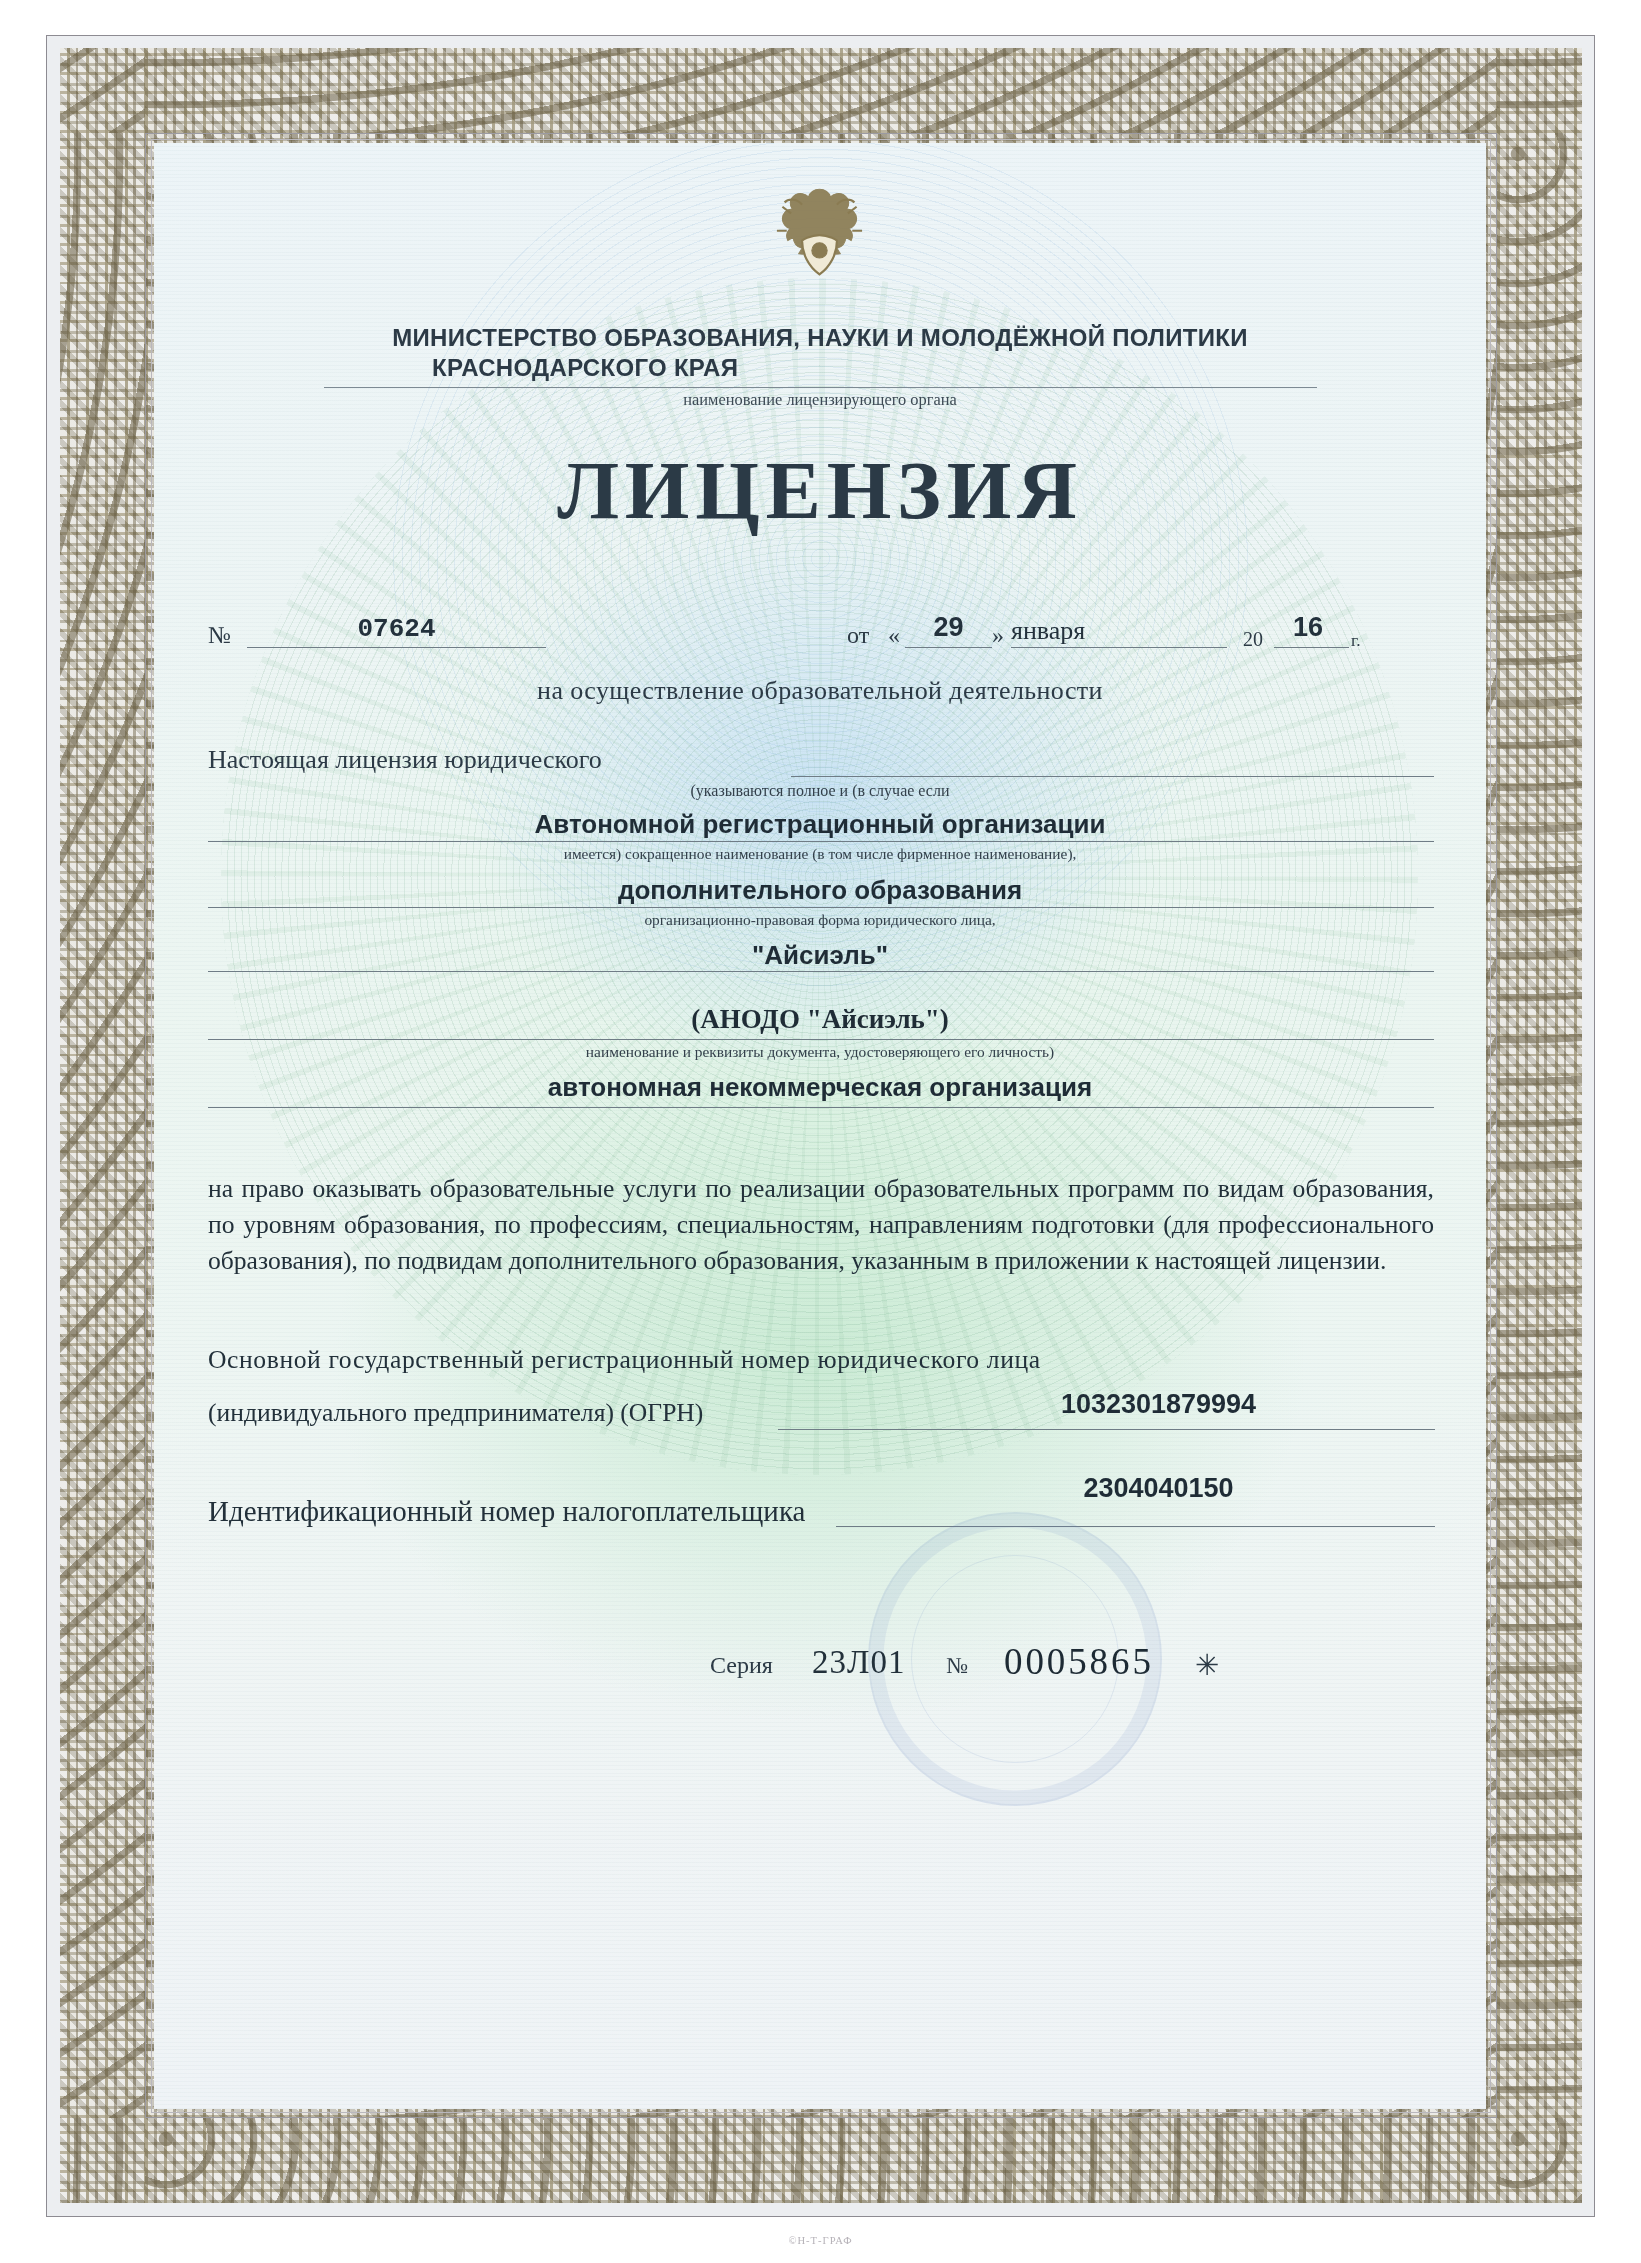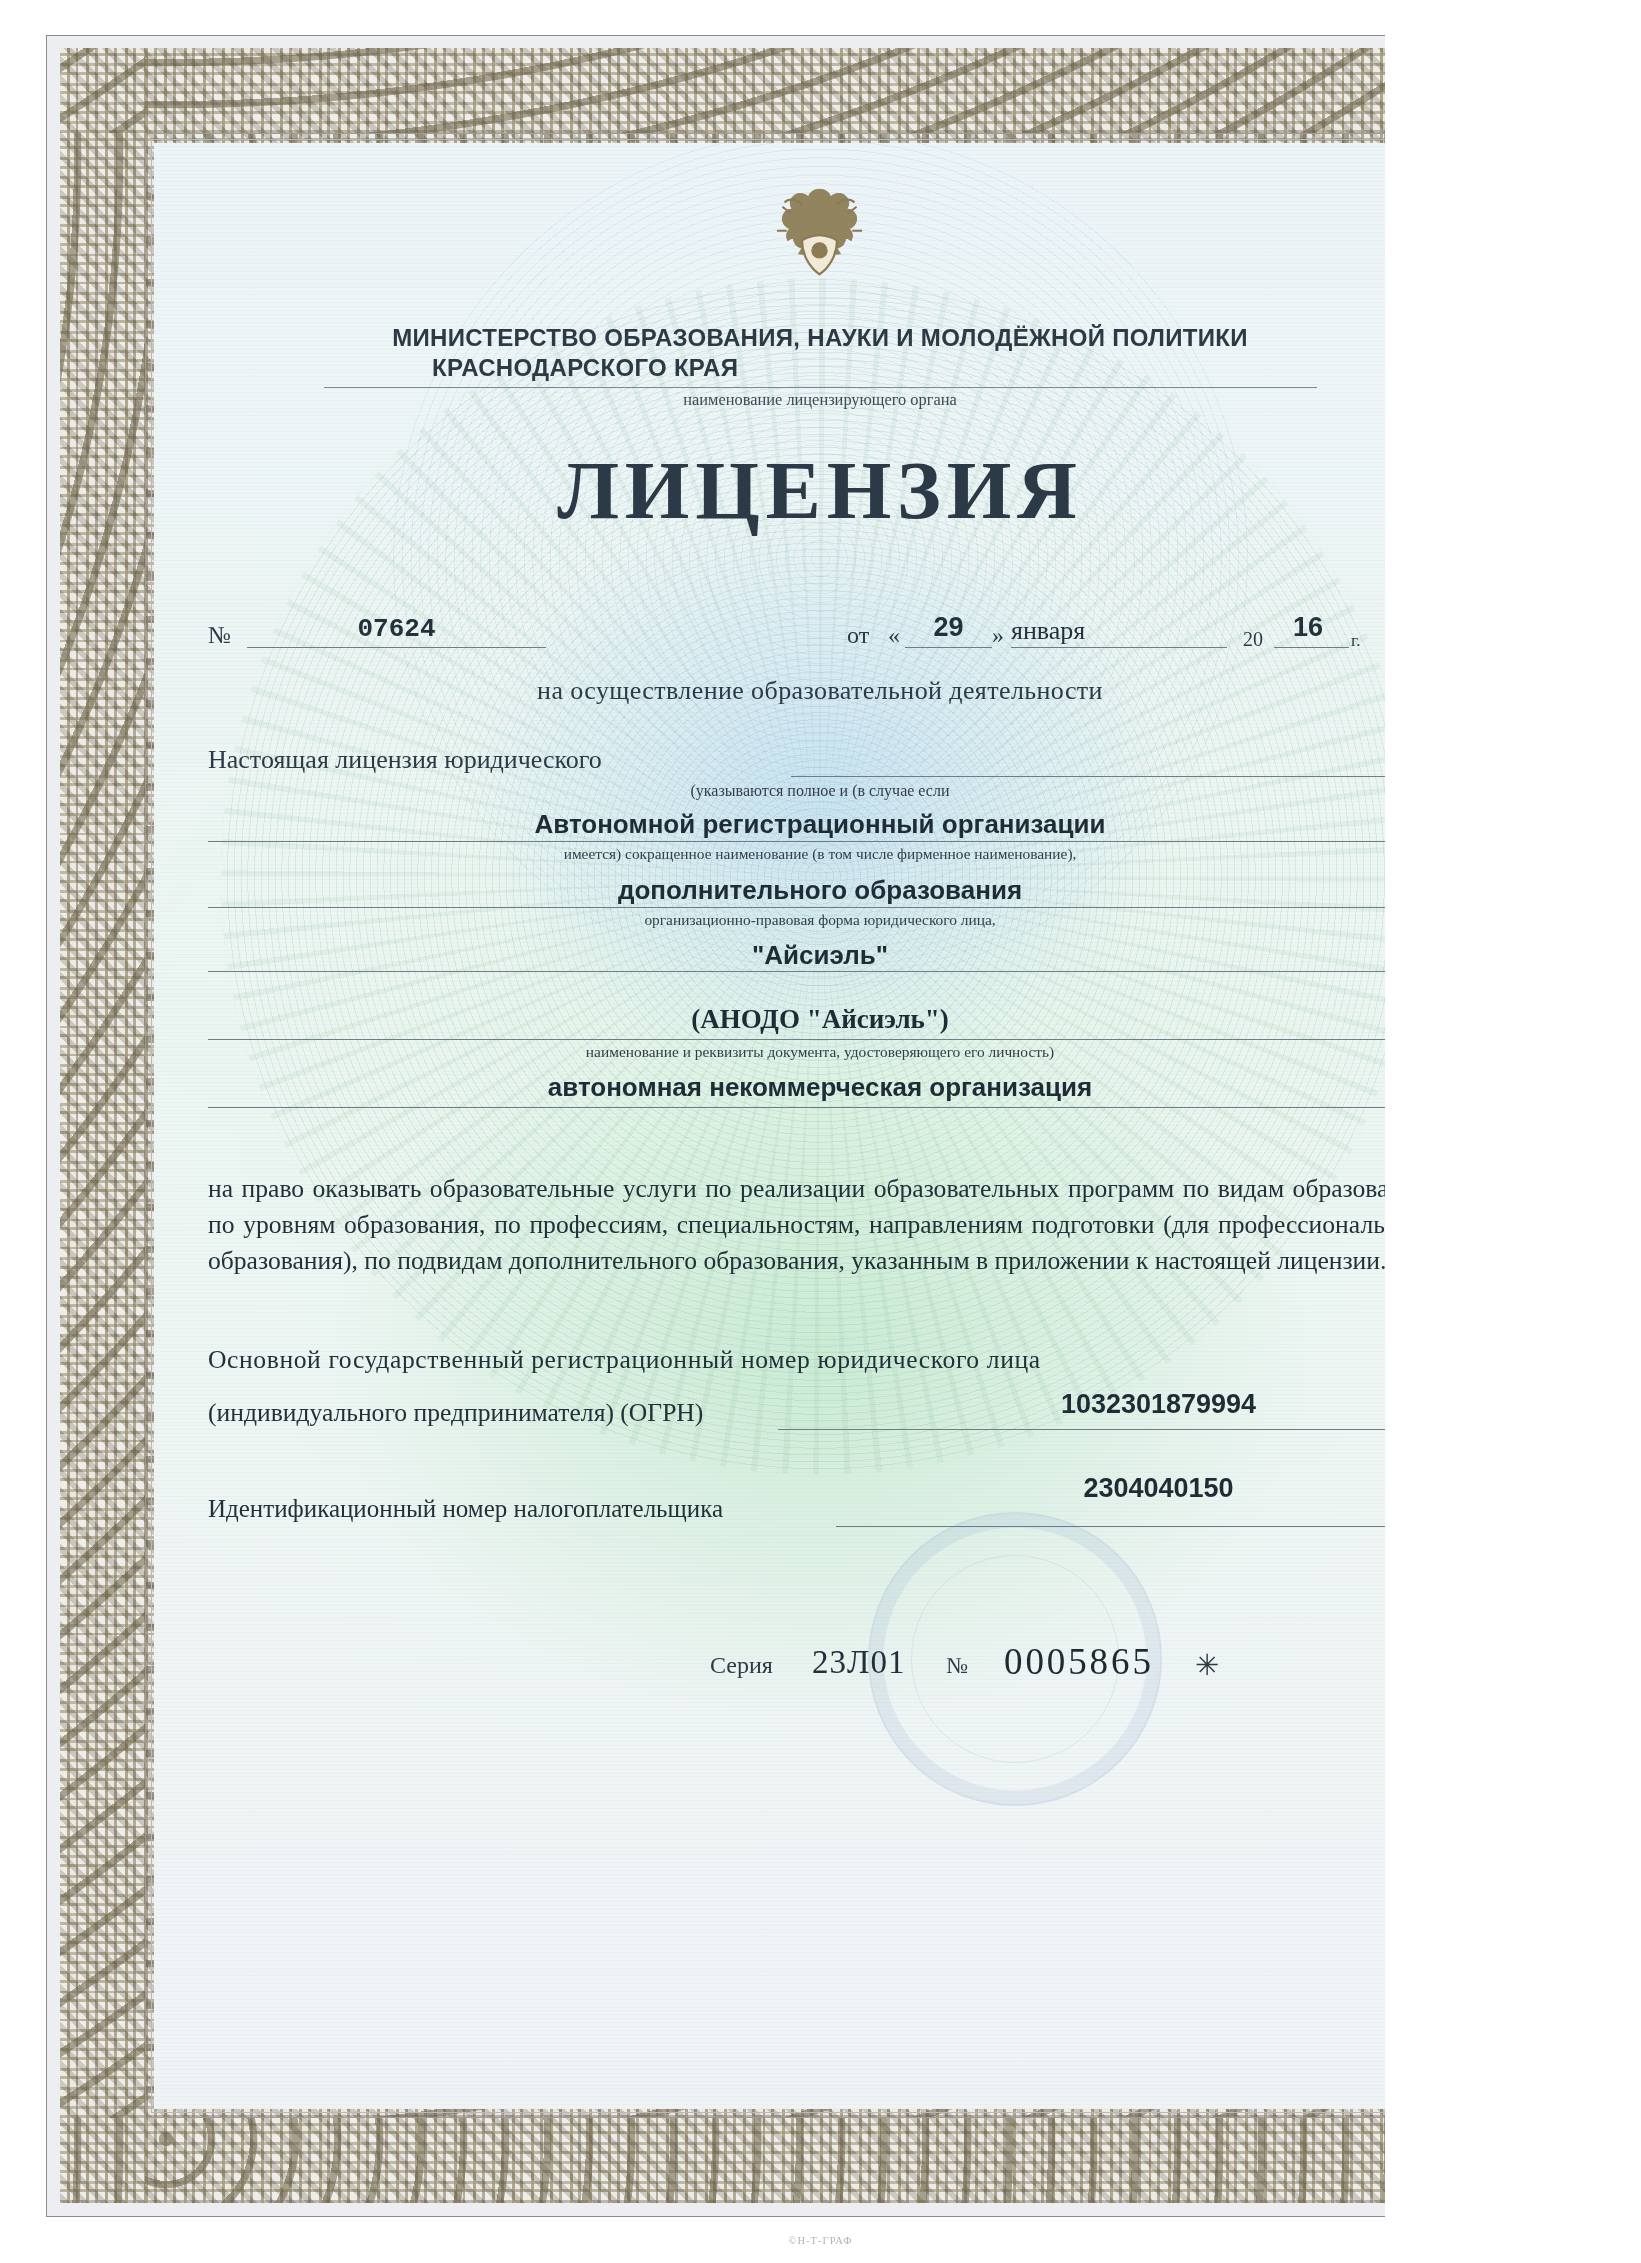--- a/index.html
+++ b/index.html
@@ -10,21 +10,21 @@
   body {
     width: 1641px;
     height: 2263px;
     font-family: "Liberation Serif", serif;
     -webkit-font-smoothing: antialiased;
   }
 
   
   .page {
     position: relative;
-    width: 1385px;
+    width: 1641px;
     height: 2263px;
     background: #ffffff;
     overflow: hidden;
   }
 
   
   .sheet {
     position: absolute;
     left: 46px;
     top: 35px;
@@ -300,21 +300,21 @@
   .ogrn-l2 {
     position: absolute; left: 54px; top: 1255px;
     font-size: 25.6px; color: #22303a;
   }
   .ogrn-val {
     position: absolute; left: 850px; top: 1246px; width: 309px; text-align: center;
     font-family: "Liberation Sans", sans-serif; font-weight: bold; font-size: 27px; color: #1f2c36;
   }
   .inn-label {
     position: absolute; left: 54px; top: 1352px;
-    font-size: 25px; color: #22303a;
+    font-size: 29px; color: #22303a;
   }
   .inn-val {
     position: absolute; left: 850px; top: 1330px; width: 309px; text-align: center;
     font-family: "Liberation Sans", sans-serif; font-weight: bold; font-size: 27px; color: #1f2c36;
   }
 
   
   .stamp {
     position: absolute;
     left: 714px; top: 1369px;

